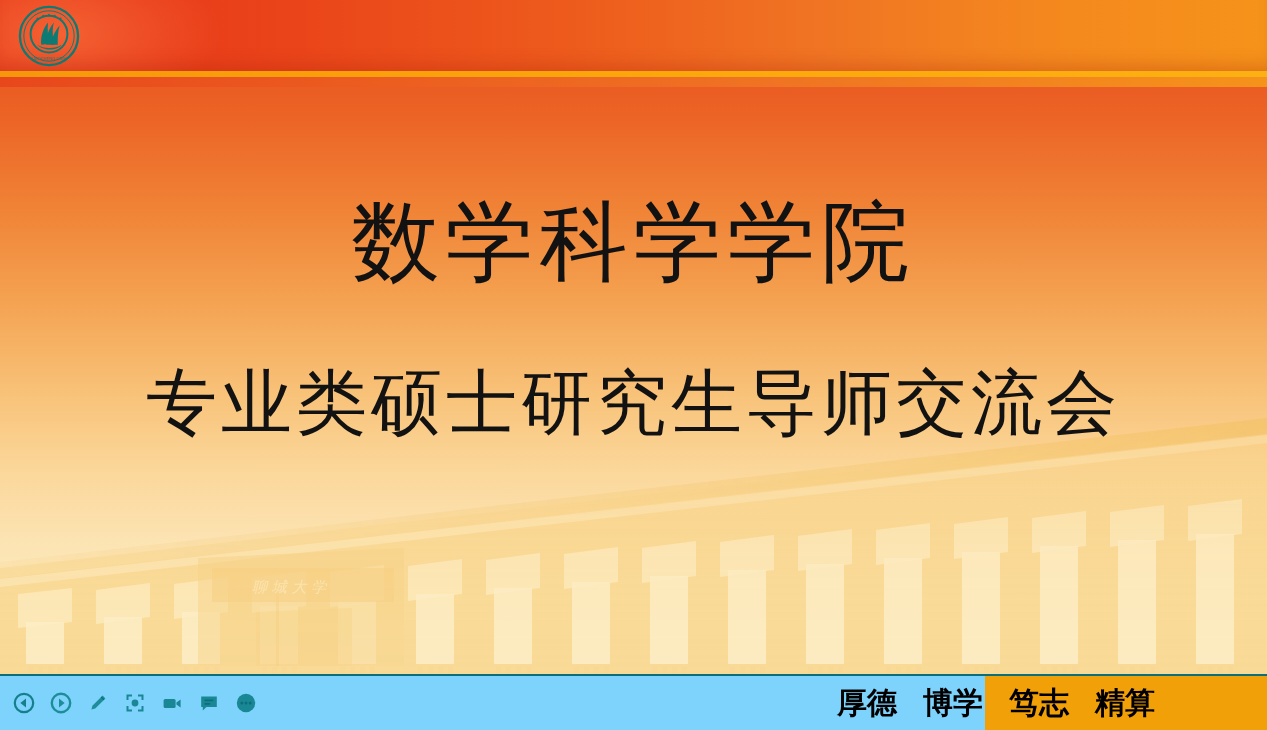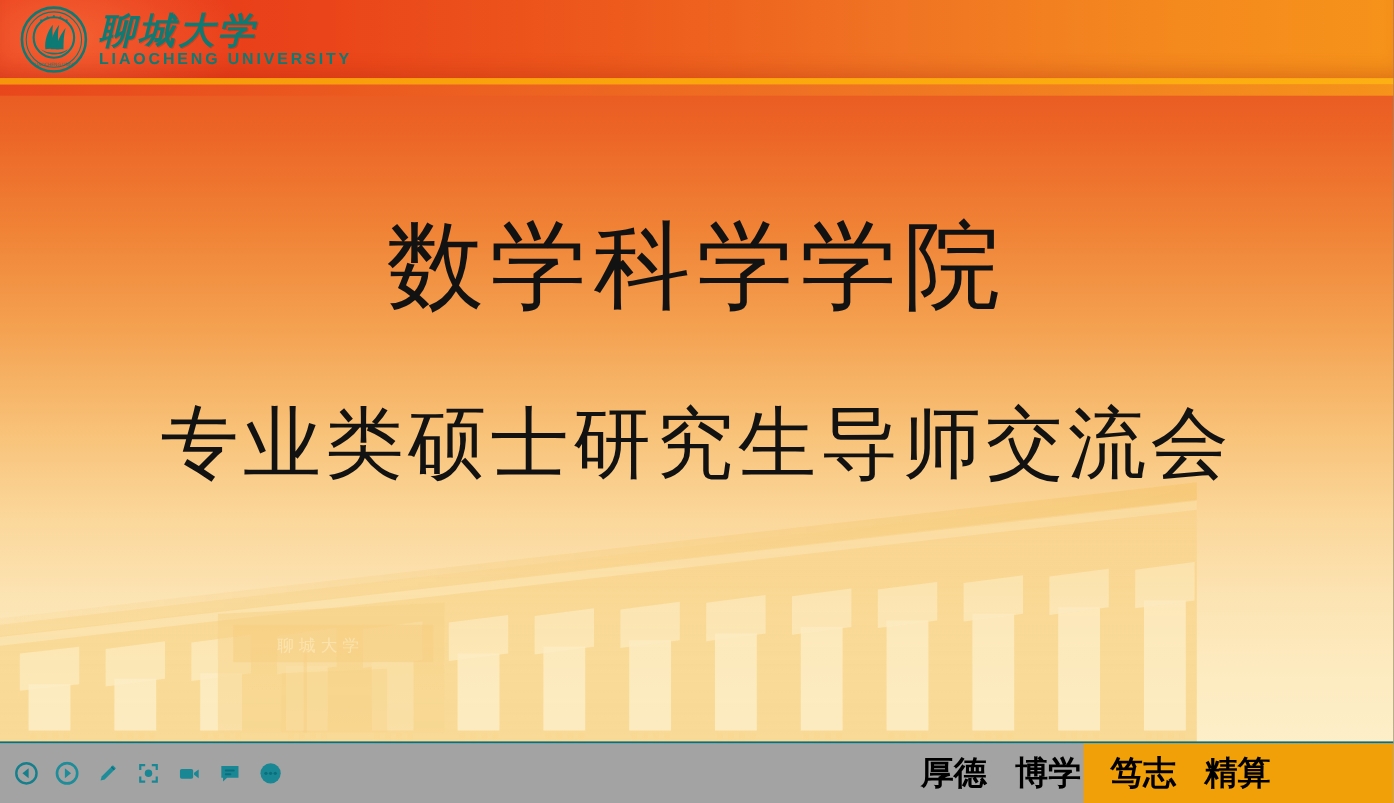--- a/index.html
+++ b/index.html
@@ -35,24 +35,25 @@
       #FDEBC0 610px,
       #FDEFC9 680px,
       #FDF0CC 730px);
   }
 
   
   .watermark {
     position: absolute;
     left: 0;
     bottom: 54px;
-    width: 1088px;
+    width: 1267px;
     height: 260px;
     overflow: hidden;
     opacity: 0.55;
+    font-style: italic;
   }
   .watermark svg { display: block; }
 
   
   .header {
     position: absolute;
     left: 0; top: 0;
     width: 1267px;
     height: 71px;
     background:
@@ -144,21 +145,21 @@
     margin-top: 78px;
   }
 
   
   .bottombar {
     position: absolute;
     left: 0;
     bottom: 0;
     width: 1267px;
     height: 54px;
-    background: #a3a3a3;
+    background: #7dd3fc;
     display: flex;
     align-items: center;
   }
   .bottombar-top-edge {
     position: absolute;
     left: 0;
     bottom: 54px;
     width: 1267px;
     height: 2px;
     background: #0B6E7C;
@@ -372,24 +373,20 @@
           <circle cx="26" cy="11" r="1"></circle>
         <circle cx="32" cy="10" r="1"></circle>
           <circle cx="38" cy="11" r="1"></circle>
         <circle cx="44" cy="14" r="1"></circle>
       </g>
 
       <g fill="#0E7A74" opacity="0.9" font-family="DejaVu Sans, sans-serif" font-size="4.2">
         <text x="32" y="57" text-anchor="middle">LIAOCHENG UNIV</text>
       </g>
     </svg>
-    <span class="logo-wordmark">
-      <span class="logo-cn">聊城大学</span>
-      <span class="logo-en">LIAOCHENG UNIVERSITY</span>
-    </span>
   </div>
 
   <div class="title-area">
     <div class="title-line title-line-1">数学科学学院</div>
     <div class="title-line title-line-2">专业类硕士研究生导师交流会</div>
   </div>
 
   <div class="bottombar-top-edge"></div>
   <div class="bottombar">
 

